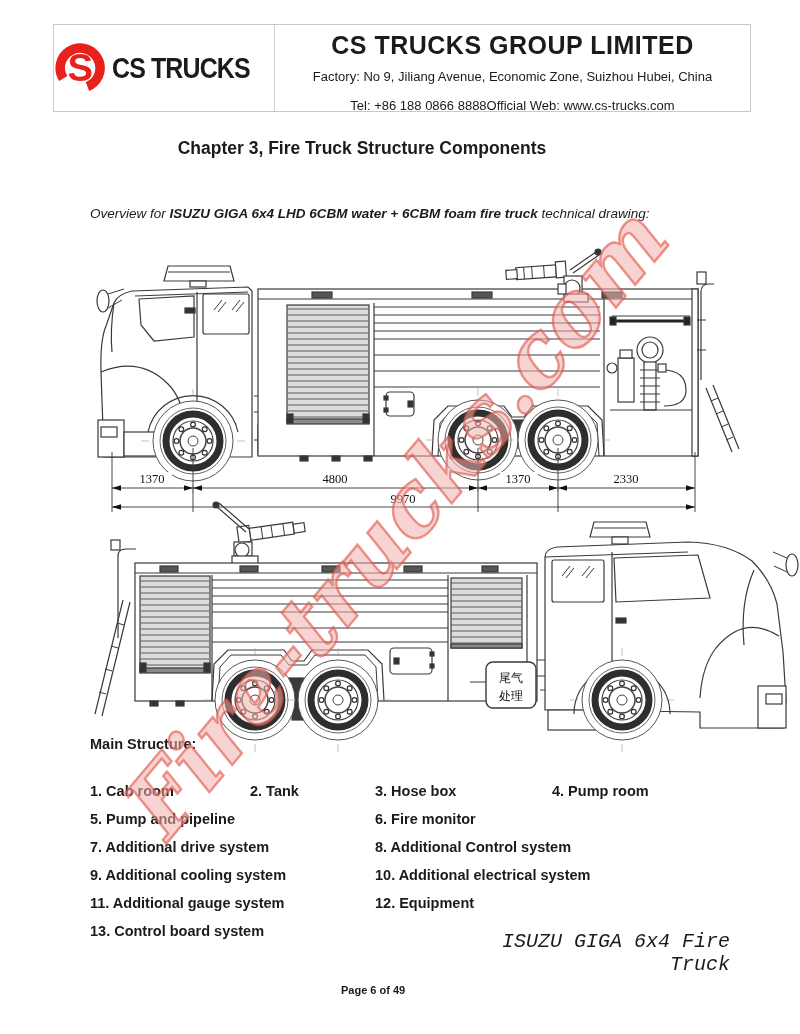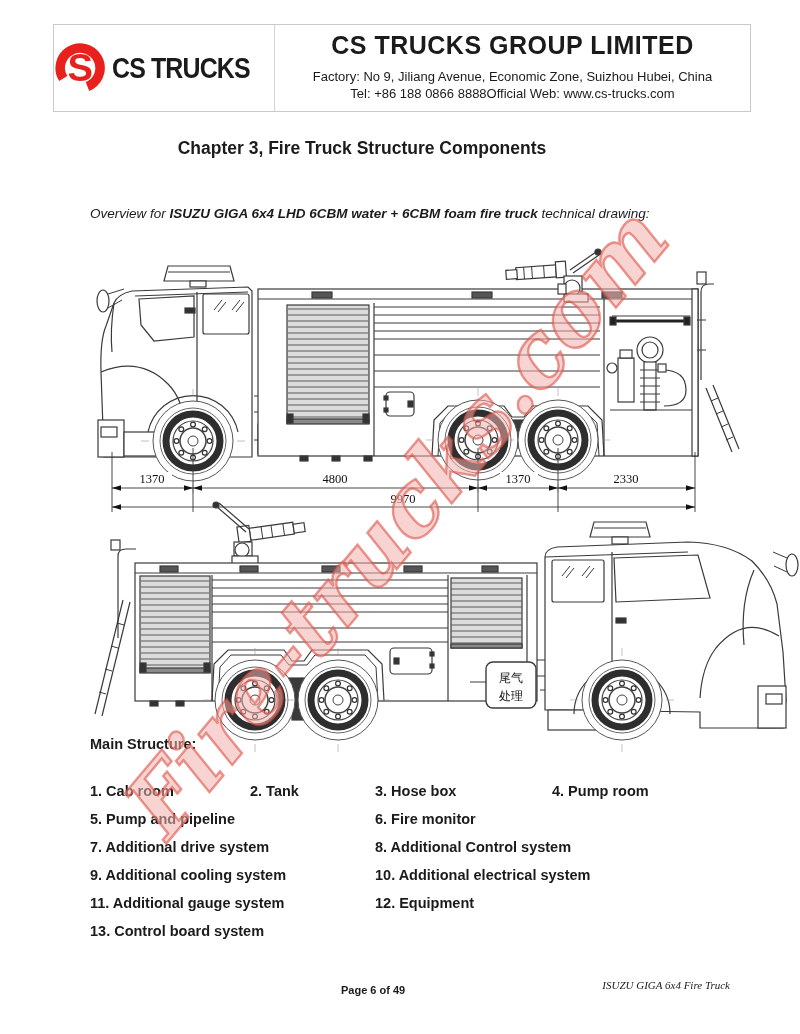--- a/index.html
+++ b/index.html
@@ -10,41 +10,41 @@
   
   .letterhead{left:53px;top:24px;width:696px;height:86px;border:1px solid #c9c9c9;
               display:flex;z-index:2;background:#fff;}
   .logo-cell{width:220px;border-right:1px solid #d4d4d4;display:flex;align-items:center;
              justify-content:center;gap:5px;}
   .logo-text{font-size:29px;font-weight:bold;letter-spacing:-1px;transform:scaleX(.86);
              transform-origin:left center;white-space:nowrap;}
   .info-cell{flex:1;text-align:center;padding-top:7px;}
   .company{font-size:25px;font-weight:bold;letter-spacing:.5px;line-height:27px;}
   .addr{font-size:13px;margin-top:10px;}
-  .contact{font-size:13px;margin-top:2px;display:flex;justify-content:center;}
+  .contact{font-size:13px;margin-top:14px;display:flex;justify-content:center;}
 
   
   .chapter{left:0;top:138px;width:724px;text-align:center;font-size:17.5px;font-weight:bold;z-index:2;}
   .overview{left:90px;top:206px;width:660px;font-size:13.5px;font-style:italic;z-index:2;}
   .overview b{font-weight:bold;}
 
   
   .drawing{left:0;top:0;width:800px;height:1034px;z-index:1;pointer-events:none;}
   .wmark{left:0;top:0;width:800px;height:1034px;z-index:3;pointer-events:none;}
 
   
   .s-heading{left:90px;top:736px;font-size:14.5px;font-weight:bold;z-index:2;}
   .s-rows{left:90px;top:783px;width:640px;z-index:2;}
   .s-row{display:flex;height:28px;font-size:14.5px;font-weight:bold;}
   .w160{width:160px;}.w125{width:125px;}.w177{width:177px;}.w285{width:285px;}
 
   
   .pagenum{left:341px;top:984px;font-size:11px;font-weight:bold;z-index:2;text-align:right;}
-  .doctitle{left:430px;top:979px;width:300px;text-align:right;font-size:11px;font-style:italic;
-            font-family:Liberation Serif, serif;z-index:2;}
+  .doctitle{left:430px;top:930px;width:300px;text-align:right;font-size:20px;font-style:italic;
+            font-family:Liberation Mono, monospace;z-index:2;}
 
   svg text.dim{font-family:"Liberation Serif",serif;font-size:12.5px;fill:#111;}
   svg text.cjk{font-family:"Liberation Sans",sans-serif;font-size:12px;fill:#111;}
 </style>
 </head>
 <body>
 
 <div class="page">
 
   <div class="abs letterhead">

